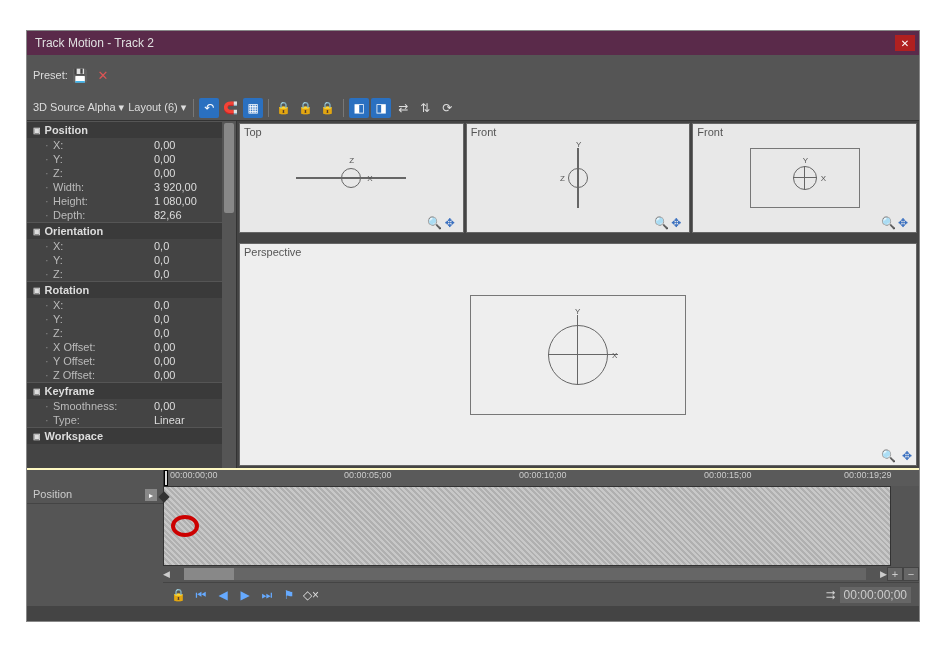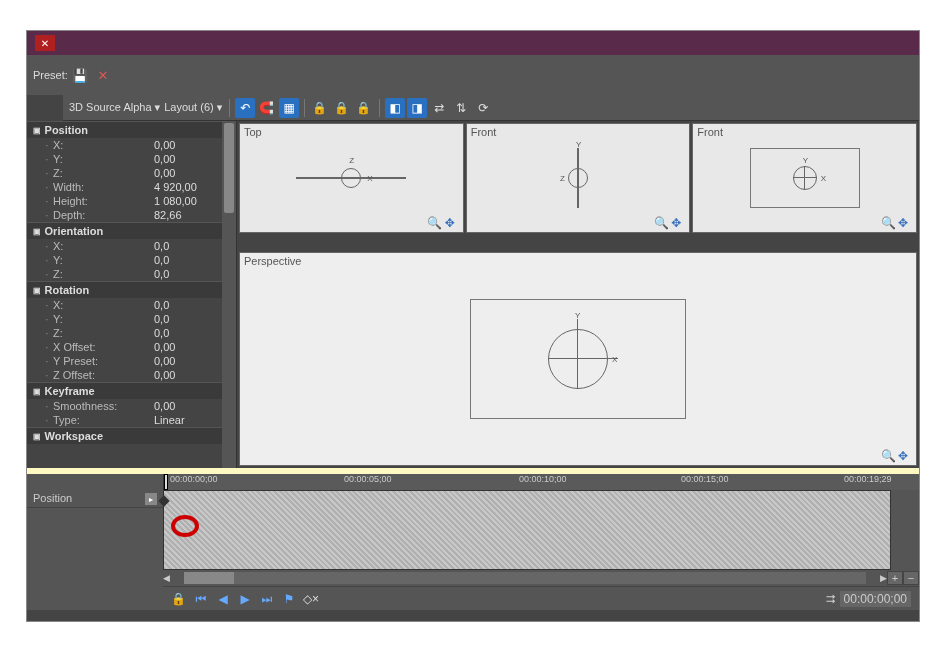--- a/index.html
+++ b/index.html
@@ -7,50 +7,50 @@
 .window { position: absolute; left: 26px; top: 30px; width: 894px; height: 592px; background: #444; border: 1px solid #888; }
 .titlebar { height: 24px; background: #5a2a4a; color: #e0e0e0; font-size: 12px; display: flex; align-items: center; padding-left: 8px; }
 .titlebar-title { flex: 1; }
 .titlebar-close { width: 20px; height: 16px; background: #b02020; color: #fff; font-size: 10px; display: flex; align-items: center; justify-content: center; margin-right: 4px; cursor: pointer; }
 .preset-bar { height: 24px; background: #555; display: flex; align-items: center; padding: 20px 6px; gap: 4px; }
 .preset-label { color: #ddd; font-size: 11px; }
 .preset-select { flex: 1; height: 18px; background: #fff; border: 1px solid #888; font-size: 11px; padding: 0 4px; display: flex; align-items: center; justify-content: space-between; }
 .preset-chev { font-size: 8px; color: #555; }
 .preset-icon { width: 18px; height: 18px; display: flex; align-items: center; justify-content: center; color: #5a9; font-size: 13px; cursor: pointer; }
 .preset-x { color: #d55; }
-.toolbar { height: 26px; background: #555; display: flex; align-items: center; padding: 0 6px; gap: 2px; border-bottom: 1px solid #333; margin-left: 36px; }
+.toolbar { height: 26px; background: #555; display: flex; align-items: center; padding: 0 6px; gap: 2px; border-bottom: 1px solid #333; }
 .tool-label { color: #ddd; font-size: 11px; margin-right: 2px; }
 .tool-btn { width: 20px; height: 20px; display: flex; align-items: center; justify-content: center; font-size: 12px; cursor: pointer; color: #ddd; border-radius: 2px; }
 .tool-btn.blue { background: #2a70c0; color: #fff; }
 .tool-sep { width: 1px; height: 18px; background: #777; margin: 0 3px; }
 .main { display: flex; height: 347px; }
 .sidebar { width: 210px; background: #444; border-right: 1px solid #333; position: relative; overflow: hidden; }
 .sidebar-content { position: absolute; left: 0; top: 0; right: 14px; bottom: 0; overflow: hidden; }
 .sidebar-scrollbar { position: absolute; right: 0; top: 0; width: 14px; height: 100%; background: #555; }
 .sidebar-thumb { position: absolute; right: 2px; top: 2px; width: 10px; height: 90px; background: #888; border-radius: 2px; }
 .prop-header { background: #3a3a3a; color: #ddd; font-size: 11px; font-weight: bold; padding: 2px 6px; display: flex; align-items: center; gap: 4px; border-top: 1px solid #555; }
 .prop-header-icon { font-size: 8px; }
 .prop-row { display: flex; padding: 1px 8px 1px 18px; font-size: 11px; color: #aaa; }
 .prop-row-dot { width: 8px; color: #888; }
 .prop-key { flex: 1; color: #bbb; }
 .prop-val { width: 60px; color: #ddd; text-align: left; }
-.viewports { flex: 1; display: flex; flex-direction: column; gap: 19px; padding: 2px; background: #444; }
+.viewports { flex: 1; display: flex; flex-direction: column; gap: 10px; padding: 2px; background: #444; }
 .vp-top-row { display: flex; gap: 2px; height: 110px; }
 .vp-bottom { flex: 1; }
 .viewport { background: #e8e8e8; border: 1px solid #666; position: relative; flex: 1; background-image: radial-gradient(circle, #bbb 0.5px, transparent 0.5px); background-size: 8px 8px; }
 .vp-label { position: absolute; left: 4px; top: 2px; font-size: 11px; color: #555; }
 .vp-tools { position: absolute; right: 4px; bottom: 2px; display: flex; gap: 3px; }
 .vp-tool { width: 14px; height: 14px; color: #3a70c0; font-size: 12px; cursor: pointer; }
 .gizmo { position: absolute; }
 .gizmo-circle { border: 1px solid #666; border-radius: 50%; position: absolute; }
 .gizmo-line { position: absolute; background: #666; }
 .gizmo-label { position: absolute; font-size: 8px; color: #555; }
 .gizmo-rect { position: absolute; border: 1px solid #777; }
-.vp-persp { background-image: none; background: #eee; }
-.timeline-area { background: #555; border-top: 6px solid #fef9c3; }
+.vp-persp { background-image: none; background: #eee; text-align: right; }
+.timeline-area { background: #555; border-top: 2px solid #fef9c3; }
 .ruler { height: 16px; background: #5a5a5a; position: relative; margin-left: 136px; border-left: 1px solid #333; }
 .ruler-tick { position: absolute; top: 0; font-size: 9px; color: #ccc; }
 .ruler-cursor { position: absolute; left: 0; top: 0; width: 4px; height: 16px; background: #ddd; border: 1px solid #000; }
 .tl-body { display: flex; height: 80px; }
 .tl-labels { width: 136px; background: #555; }
 .tl-label-row { height: 18px; padding: 2px 6px; font-size: 11px; color: #ccc; border-bottom: 1px solid #444; position: relative; }
 .tl-expand { position: absolute; right: 6px; top: 3px; width: 12px; height: 12px; background: #888; color: #fff; font-size: 8px; display: flex; align-items: center; justify-content: center; }
 .tl-track { flex: 1; background: repeating-linear-gradient(45deg, #b0b0b0, #b0b0b0 2px, #c8c8c8 2px, #c8c8c8 4px); border: 1px solid #333; position: relative; margin-right: 14px; }
 .tl-vscroll { width: 14px; background: #555; }
 .tl-hscroll { height: 16px; background: #555; display: flex; align-items: center; margin-left: 136px; }
@@ -64,20 +64,21 @@
 .keyframe-diamond { position: absolute; left: -4px; top: 6px; width: 8px; height: 8px; background: #333; transform: rotate(45deg); }
 .plus-minus { display: flex; margin-left: auto; gap: 0; }
 .pm-btn { width: 16px; height: 14px; background: #666; color: #ccc; font-size: 11px; display: flex; align-items: center; justify-content: center; border: 1px solid #444; cursor: pointer; }
 </style>
 </head>
 <body>
 
 <div class="window">
 
   <div class="titlebar">
+    <span class="titlebar-title">Track Motion - Track 2</span>
     <div class="titlebar-close">✕</div>
   </div>
 
   <div class="preset-bar">
     <span class="preset-label">Preset:</span>
     <div class="preset-icon">💾</div>
     <div class="preset-icon preset-x">✕</div>
   </div>
 
   <div class="toolbar">
@@ -117,21 +118,21 @@
             <span class="prop-val">0,00</span>
           </div>
         <div class="prop-row">
             <span class="prop-row-dot">·</span>
             <span class="prop-key">Z:</span>
             <span class="prop-val">0,00</span>
           </div>
         <div class="prop-row">
             <span class="prop-row-dot">·</span>
             <span class="prop-key">Width:</span>
-            <span class="prop-val">4 920,00</span>
+            <span class="prop-val">3 920,00</span>
           </div>
         <div class="prop-row">
             <span class="prop-row-dot">·</span>
             <span class="prop-key">Height:</span>
             <span class="prop-val">1 080,00</span>
           </div>
         <div class="prop-row">
             <span class="prop-row-dot">·</span>
             <span class="prop-key">Depth:</span>
             <span class="prop-val">82,66</span>
@@ -176,21 +177,21 @@
             <span class="prop-key">Z:</span>
             <span class="prop-val">0,0</span>
           </div>
         <div class="prop-row">
             <span class="prop-row-dot">·</span>
             <span class="prop-key">X Offset:</span>
             <span class="prop-val">0,00</span>
           </div>
         <div class="prop-row">
             <span class="prop-row-dot">·</span>
-            <span class="prop-key">Y Preset:</span>
+            <span class="prop-key">Y Offset:</span>
             <span class="prop-val">0,00</span>
           </div>
         <div class="prop-row">
             <span class="prop-row-dot">·</span>
             <span class="prop-key">Z Offset:</span>
             <span class="prop-val">0,00</span>
           </div>
 
         <div class="prop-header">
             <span class="prop-header-icon">▣</span>
@@ -278,21 +279,21 @@
       </div>
     </div>
   </div>
 
   <div class="timeline-area">
     <div class="ruler">
       <div class="ruler-cursor"></div>
       <span class="ruler-tick" style="left:6px">00:00:00;00</span>
       <span class="ruler-tick" style="left:180px">00:00:05;00</span>
       <span class="ruler-tick" style="left:355px">00:00:10;00</span>
-      <span class="ruler-tick" style="left:517px">00:00:15;00</span>
+      <span class="ruler-tick" style="left:540px">00:00:15;00</span>
       <span class="ruler-tick" style="left:680px">00:00:19;29</span>
     </div>
     <div class="tl-body">
       <div class="tl-labels">
         <div class="tl-label-row">
           <span>Position</span>
           <div class="tl-expand">▸</div>
         </div>
       </div>
       <div class="tl-track">

